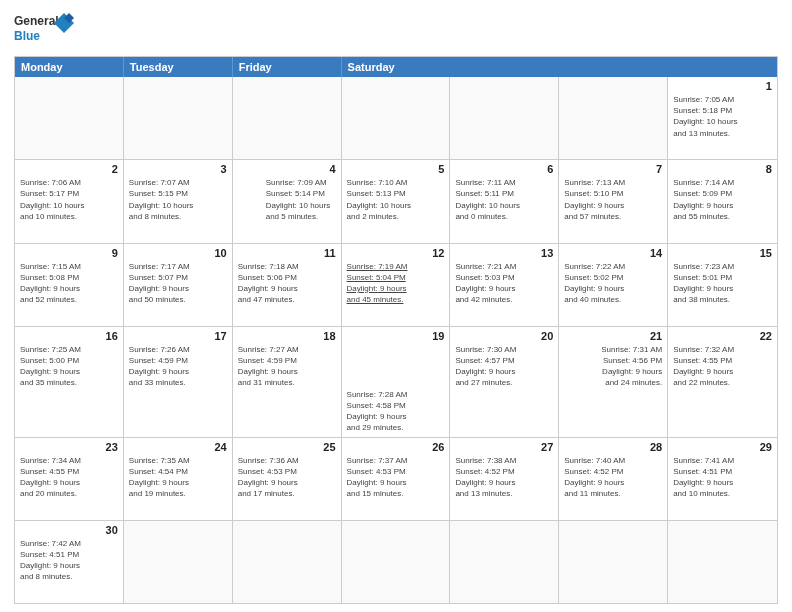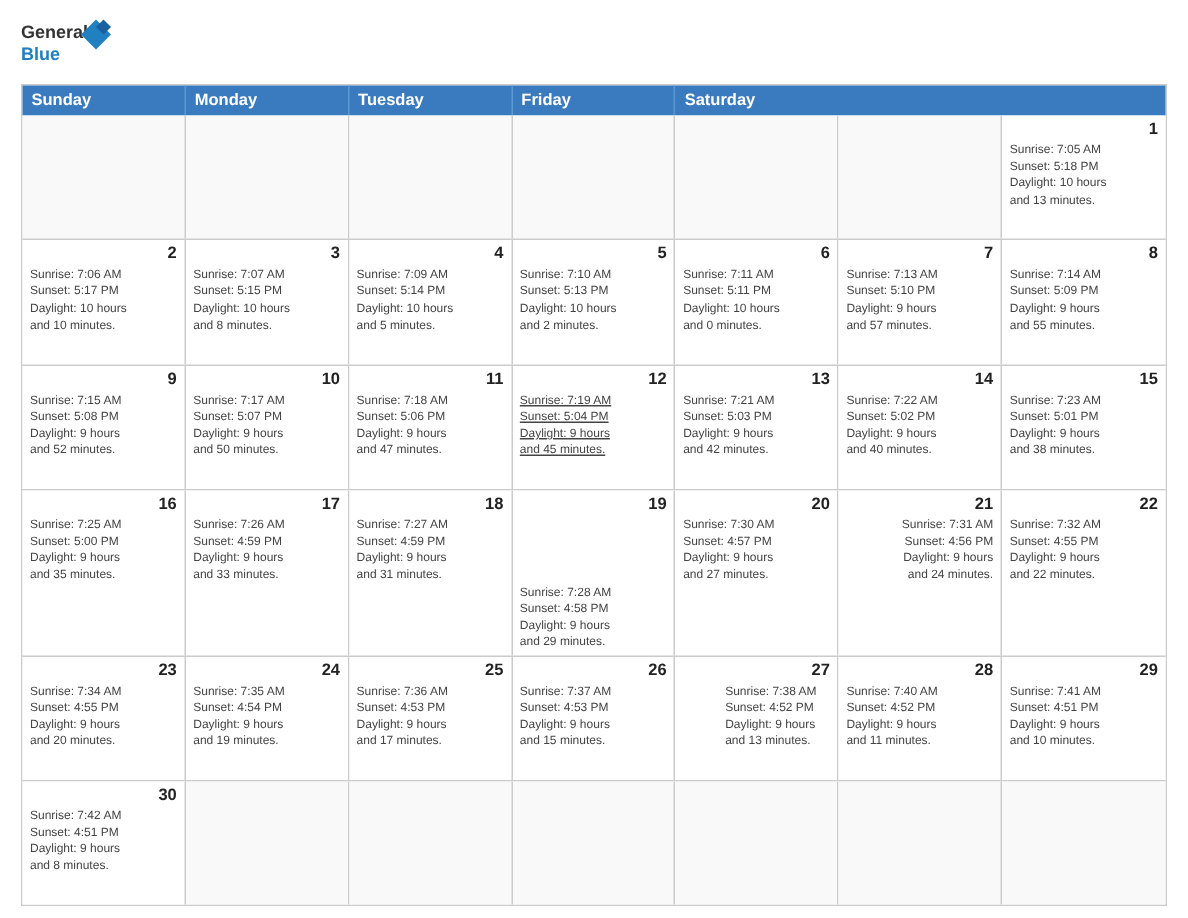--- a/index.html
+++ b/index.html
@@ -113,21 +113,20 @@
   </svg>
 </div>
     <div class="title-block">
       <div class="month-title"></div>
       <div class="subtitle"></div>
     </div>
   </div>
 
   <div class="calendar">
     <div class="cal-header" id="cal-header-row">
-        <div class="cal-header-cell">Sunday</div>
         <div class="cal-header-cell">Monday</div>
         <div class="cal-header-cell">Tuesday</div>
         <div class="cal-header-cell">Friday</div>
         <div class="cal-header-cell">Saturday</div>
       </div>
     <div class="cal-body" id="cal-body">
         <div class="cal-row">
           <div class="cal-cell empty"></div>
           <div class="cal-cell empty"></div>
           <div class="cal-cell empty"></div>
@@ -152,21 +151,21 @@
           </div>
           <div class="cal-cell">
             <span class="day-num">3</span>
             <div class="info" style="white-space: pre-line;">Sunrise: 7:07 AM
 Sunset: 5:15 PM
 Daylight: 10 hours
 and 8 minutes.</div>
           </div>
           <div class="cal-cell">
             <span class="day-num">4</span>
-            <div class="info" style="white-space: pre-line;">Sunrise: 7:09 AM
+            <div class="info" style="white-space: pre-line; margin-left: 28px;">Sunrise: 7:09 AM
 Sunset: 5:14 PM
 Daylight: 10 hours
 and 5 minutes.</div>
           </div>
           <div class="cal-cell">
             <span class="day-num">5</span>
             <div class="info" style="white-space: pre-line;">Sunrise: 7:10 AM
 Sunset: 5:13 PM
 Daylight: 10 hours
 and 2 minutes.</div>
@@ -319,21 +318,21 @@
           </div>
           <div class="cal-cell">
             <span class="day-num">26</span>
             <div class="info" style="white-space: pre-line;">Sunrise: 7:37 AM
 Sunset: 4:53 PM
 Daylight: 9 hours
 and 15 minutes.</div>
           </div>
           <div class="cal-cell">
             <span class="day-num">27</span>
-            <div class="info" style="white-space: pre-line; margin-left: 28px;">Sunrise: 7:38 AM
+            <div class="info" style="white-space: pre-line;">Sunrise: 7:38 AM
 Sunset: 4:52 PM
 Daylight: 9 hours
 and 13 minutes.</div>
           </div>
           <div class="cal-cell">
             <span class="day-num">28</span>
             <div class="info" style="white-space: pre-line;">Sunrise: 7:40 AM
 Sunset: 4:52 PM
 Daylight: 9 hours
 and 11 minutes.</div>

